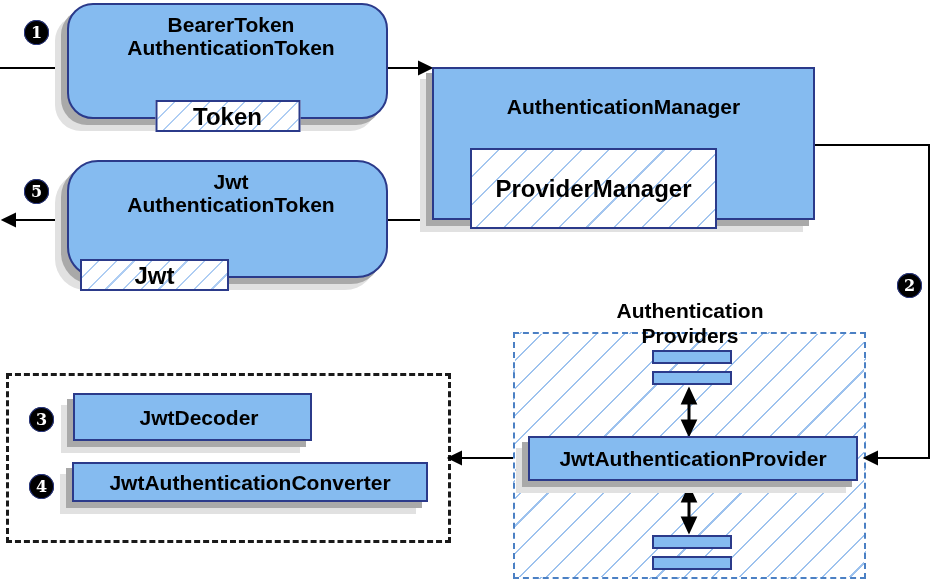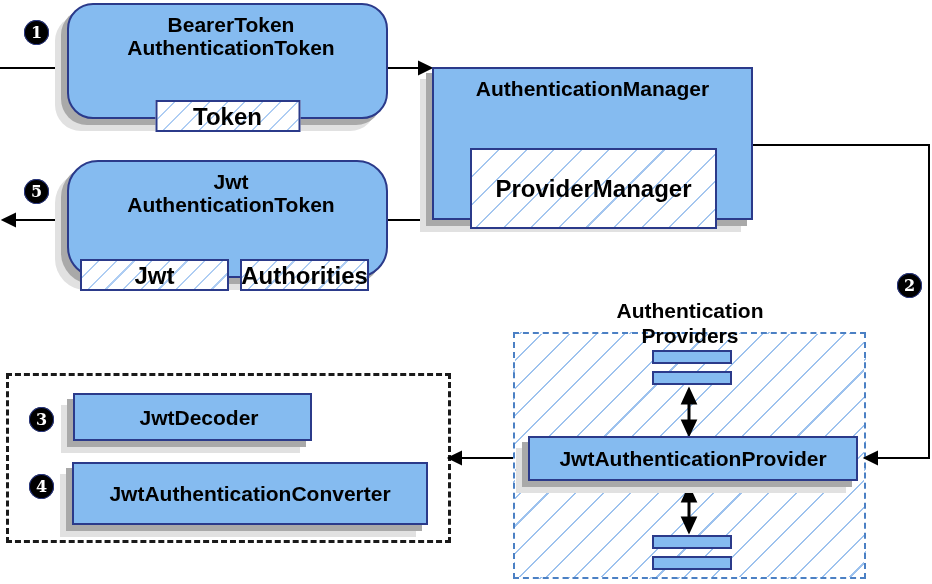--- a/index.html
+++ b/index.html
@@ -98,55 +98,52 @@
   </svg>
 
   <div class="node blue-node rounded title-pad" style="left:67px;top:3px;width:321px;height:116px;">
     <div class="two-line">BearerToken
 AuthenticationToken</div>
     <div class="chip" style="left:50%;transform:translateX(-50%);top:75px;width:145px;height:32px;">
       <span>Token</span>
     </div>
   </div>
 
-  <div class="node blue-node" style="left:432px;top:67px;width:321px;height:153px;padding-top:8px;">
+  <div class="node blue-node" style="left:432px;top:67px;width:383px;height:153px;padding-top:26px;">
     <div>AuthenticationManager</div>
     <div class="chip chip-lg" style="left:36px;top:59px;width:247px;height:81px;">
       <span>ProviderManager</span>
     </div>
   </div>
 
   <div class="node blue-node rounded title-pad" style="left:67px;top:160px;width:321px;height:118px;border-radius:31px;">
     <div class="two-line">Jwt
 AuthenticationToken</div>
     <div class="chip" style="left:11px;top:77px;width:149px;height:32px;">
       <span>Jwt</span>
-    </div>
-    <div class="chip" style="left:171px;top:77px;width:129px;height:32px;">
-      <span>Authorities</span>
     </div>
   </div>
 
   <div class="label group-label" style="left:570px;top:266px;width:240px;"><span class="two-line">Authentication
 Providers</span></div>
 
   <div class="bar" style="left:652px;top:350px;"></div>
   <div class="bar" style="left:652px;top:371px;"></div>
   <div class="bar" style="left:652px;top:535px;"></div>
   <div class="bar" style="left:652px;top:556px;"></div>
 
   <div class="node blue-node flex-center" style="left:528px;top:436px;width:330px;height:45px;">
     <span>JwtAuthenticationProvider</span>
   </div>
 
   <div class="node blue-node flex-center" style="left:73px;top:393px;width:239px;height:48px;padding-left:13px;">
     <span>JwtDecoder</span>
   </div>
 
-  <div class="node blue-node flex-center" style="left:72px;top:462px;width:356px;height:63px;">
+  <div class="node blue-node flex-center" style="left:72px;top:462px;width:356px;height:40px;">
     <span>JwtAuthenticationConverter</span>
   </div>
 
   <div class="badge" style="left:24px;top:20px;">
     <span>1</span>
   </div>
   <div class="badge" style="left:897px;top:273px;">
     <span>2</span>
   </div>
   <div class="badge" style="left:29px;top:407px;">

